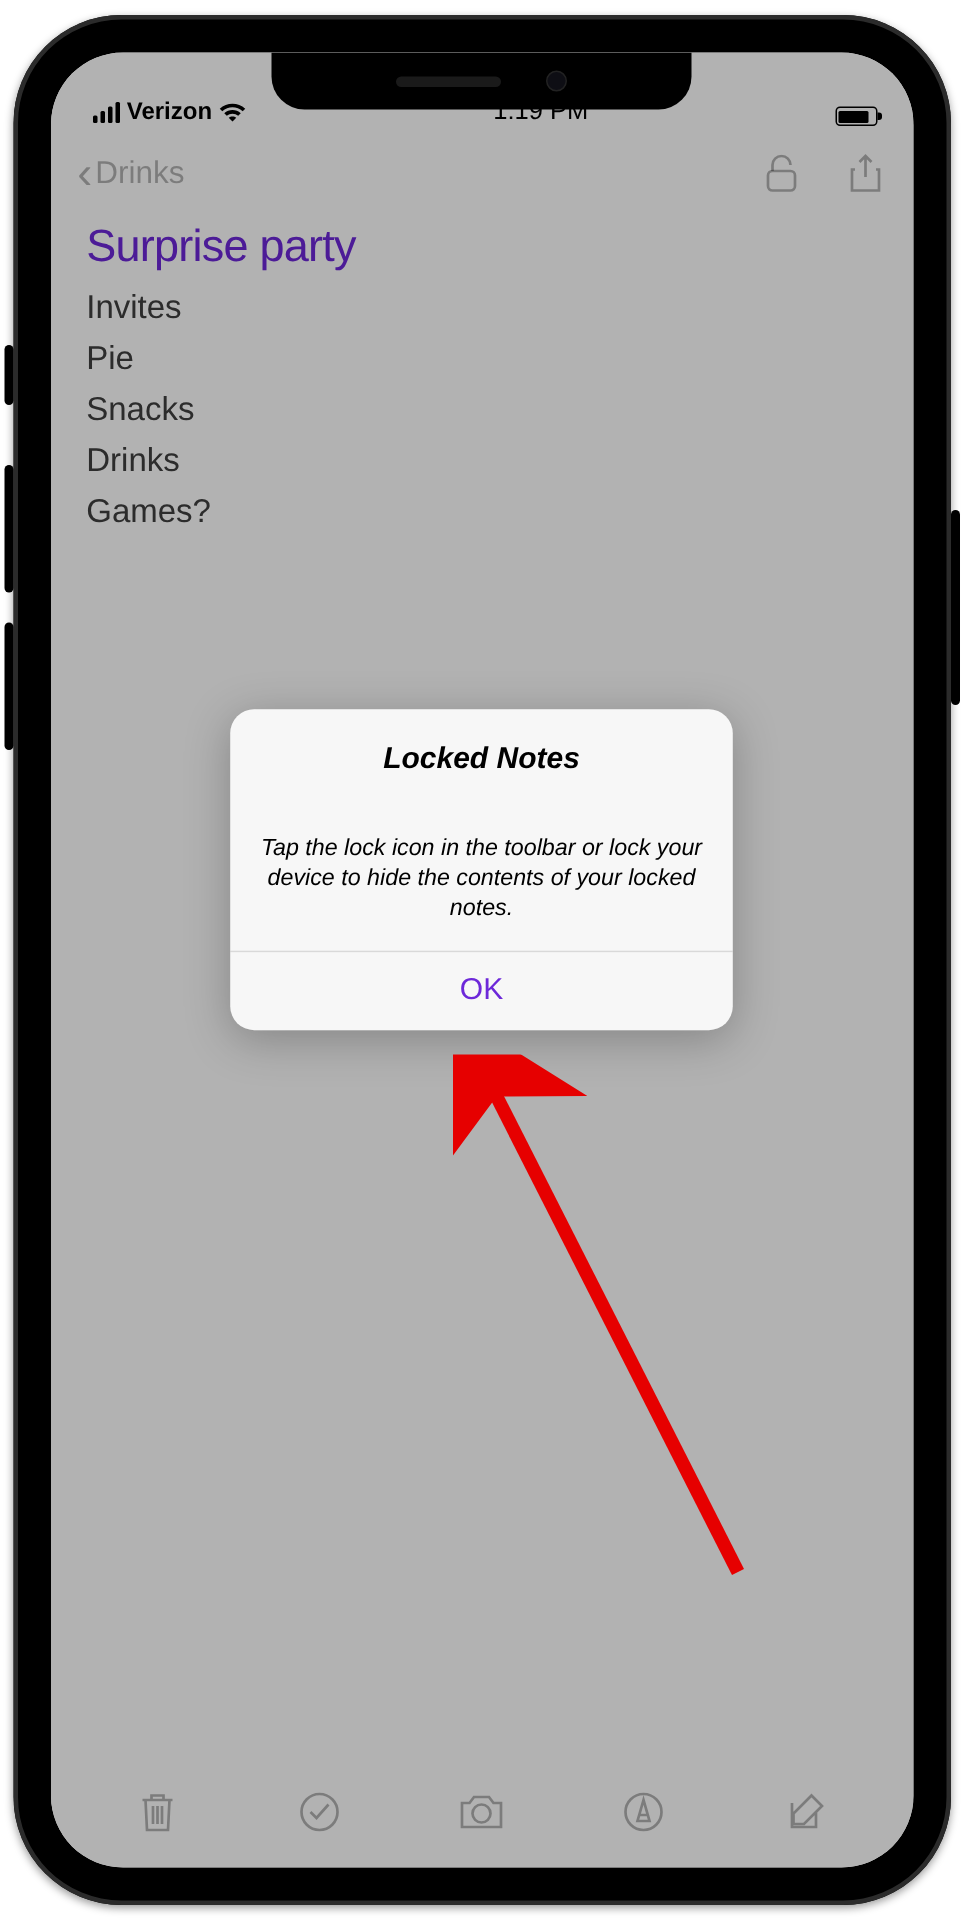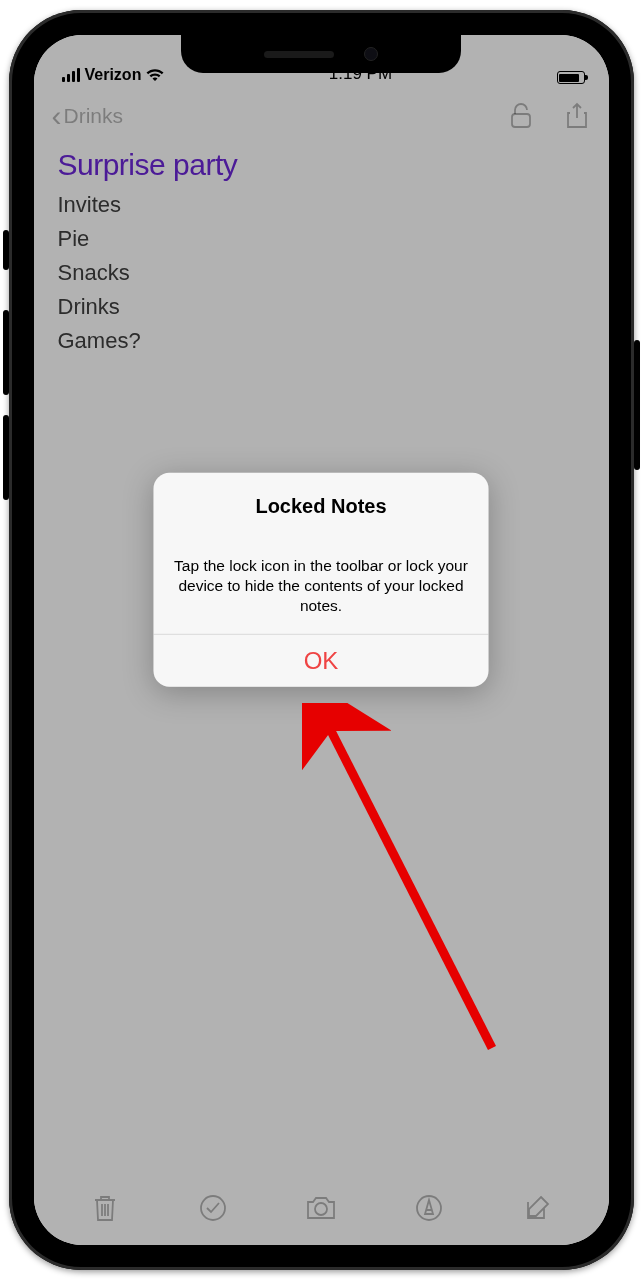--- a/index.html
+++ b/index.html
@@ -104,27 +104,27 @@
       position: absolute;
       left: 50%; top: 45%;
       transform: translate(-50%, -50%);
       width: 335px;
       background: rgba(248,248,248,0.98);
       border-radius: 16px;
       z-index: 10;
       box-shadow: 0 6px 30px rgba(0,0,0,.25);
       overflow: hidden;
     }
-    .alert-top { padding: 22px 20px 18px; text-align: center; }
+    .alert-top { padding: 22px 20px 18px; text-align: center; font-style: italic; }
     .alert-title { font-size: 20px; font-weight: 600; color:#000; margin-bottom: 4px; }
     .alert-msg { font-size: 15.5px; color: #000; line-height: 1.3; margin-top: 38px; }
     .alert-sep { height: 1px; background: rgba(0,0,0,0.12); }
     .alert-btn {
       height: 52px; display:flex; align-items:center; justify-content:center;
-      font-size: 24px; color: #ef4444; font-weight: 400;
+      font-size: 20px; color: #6d28d9; font-weight: 400;
       cursor: pointer;
     }
     
     .arrow-svg {
       position: absolute;
       left: 268px; top: 668px;
       width: 210px; height: 360px;
       z-index: 20;
       pointer-events: none;
     }

